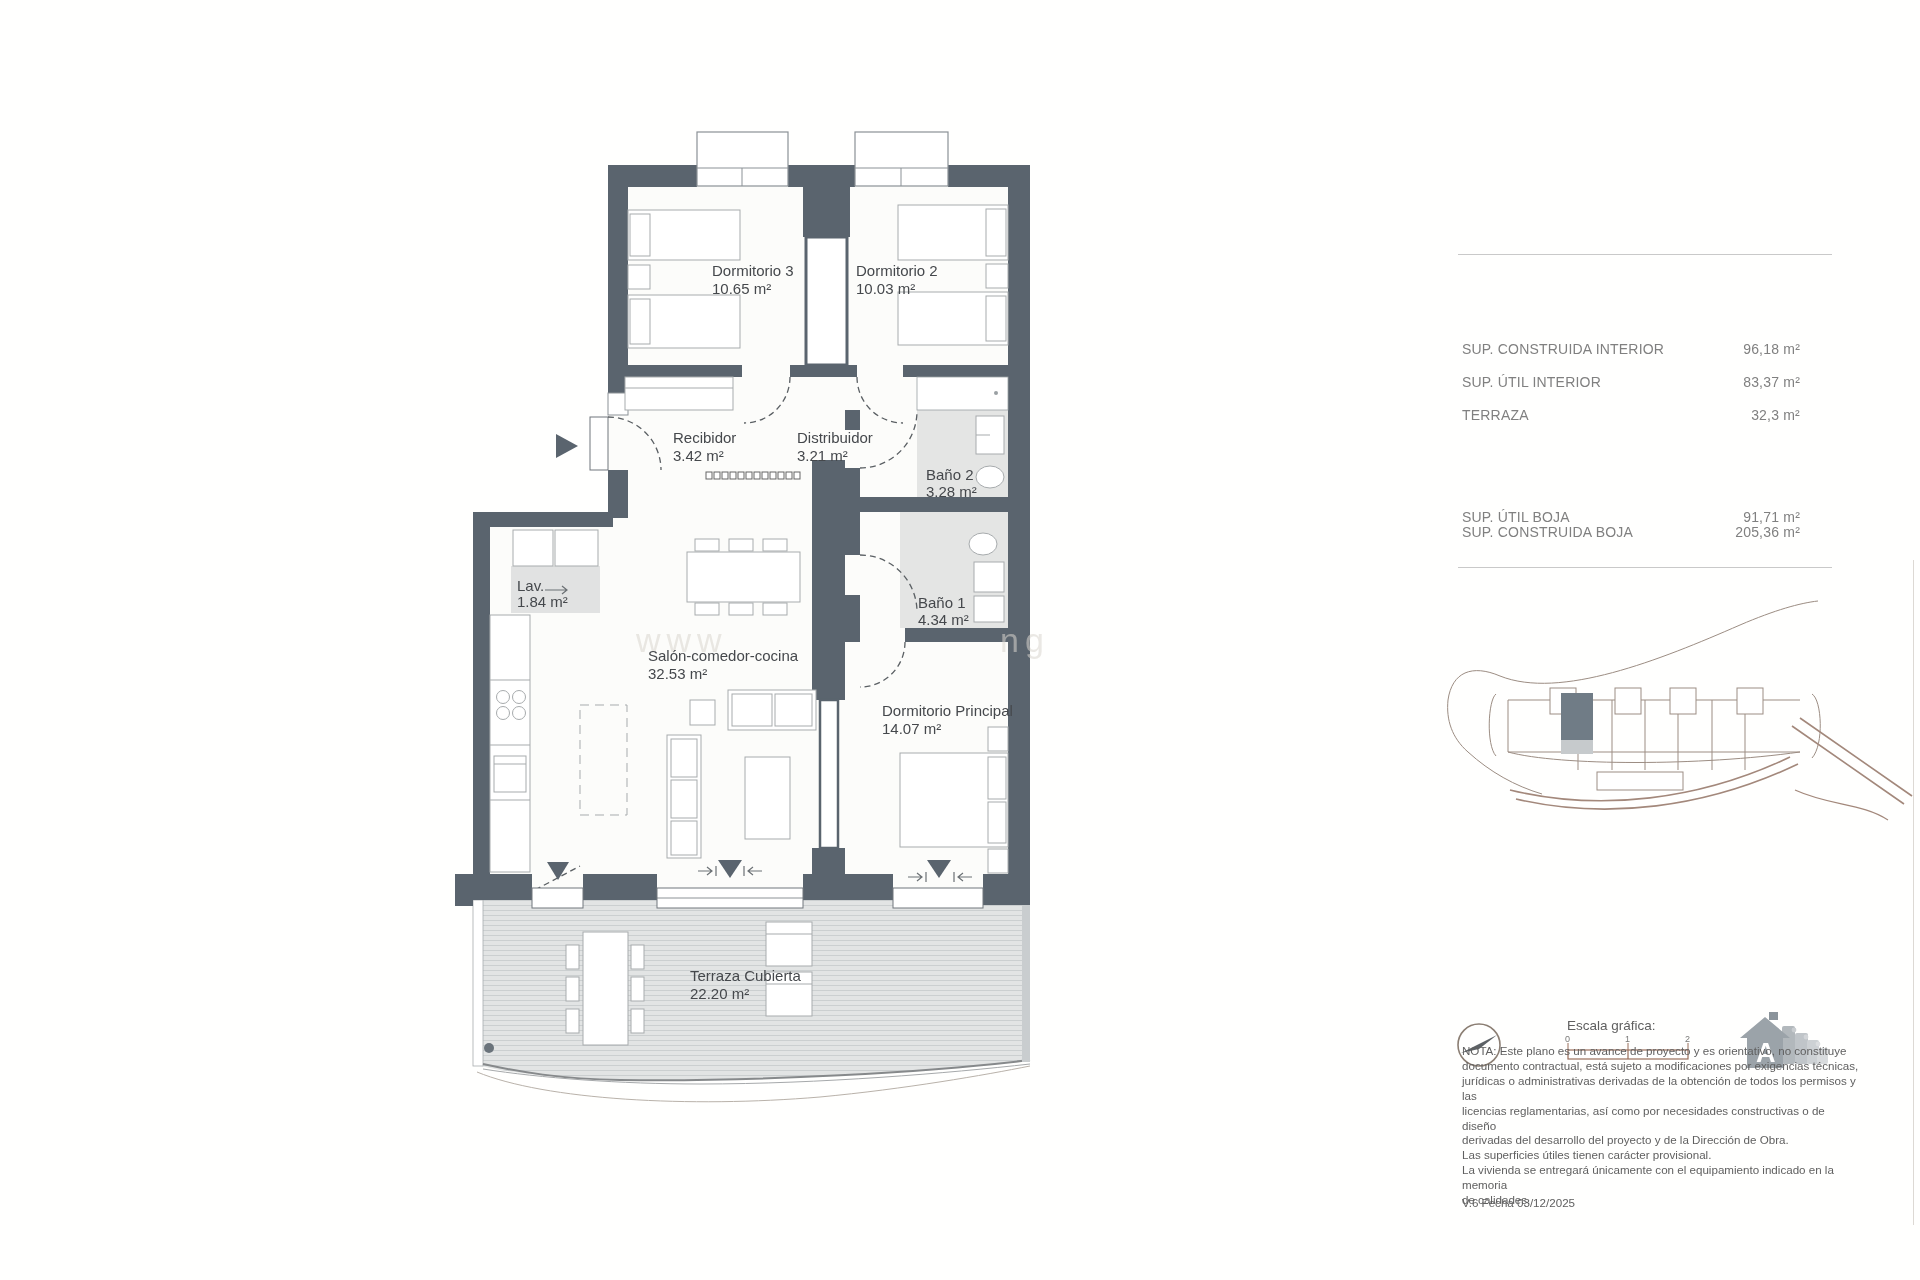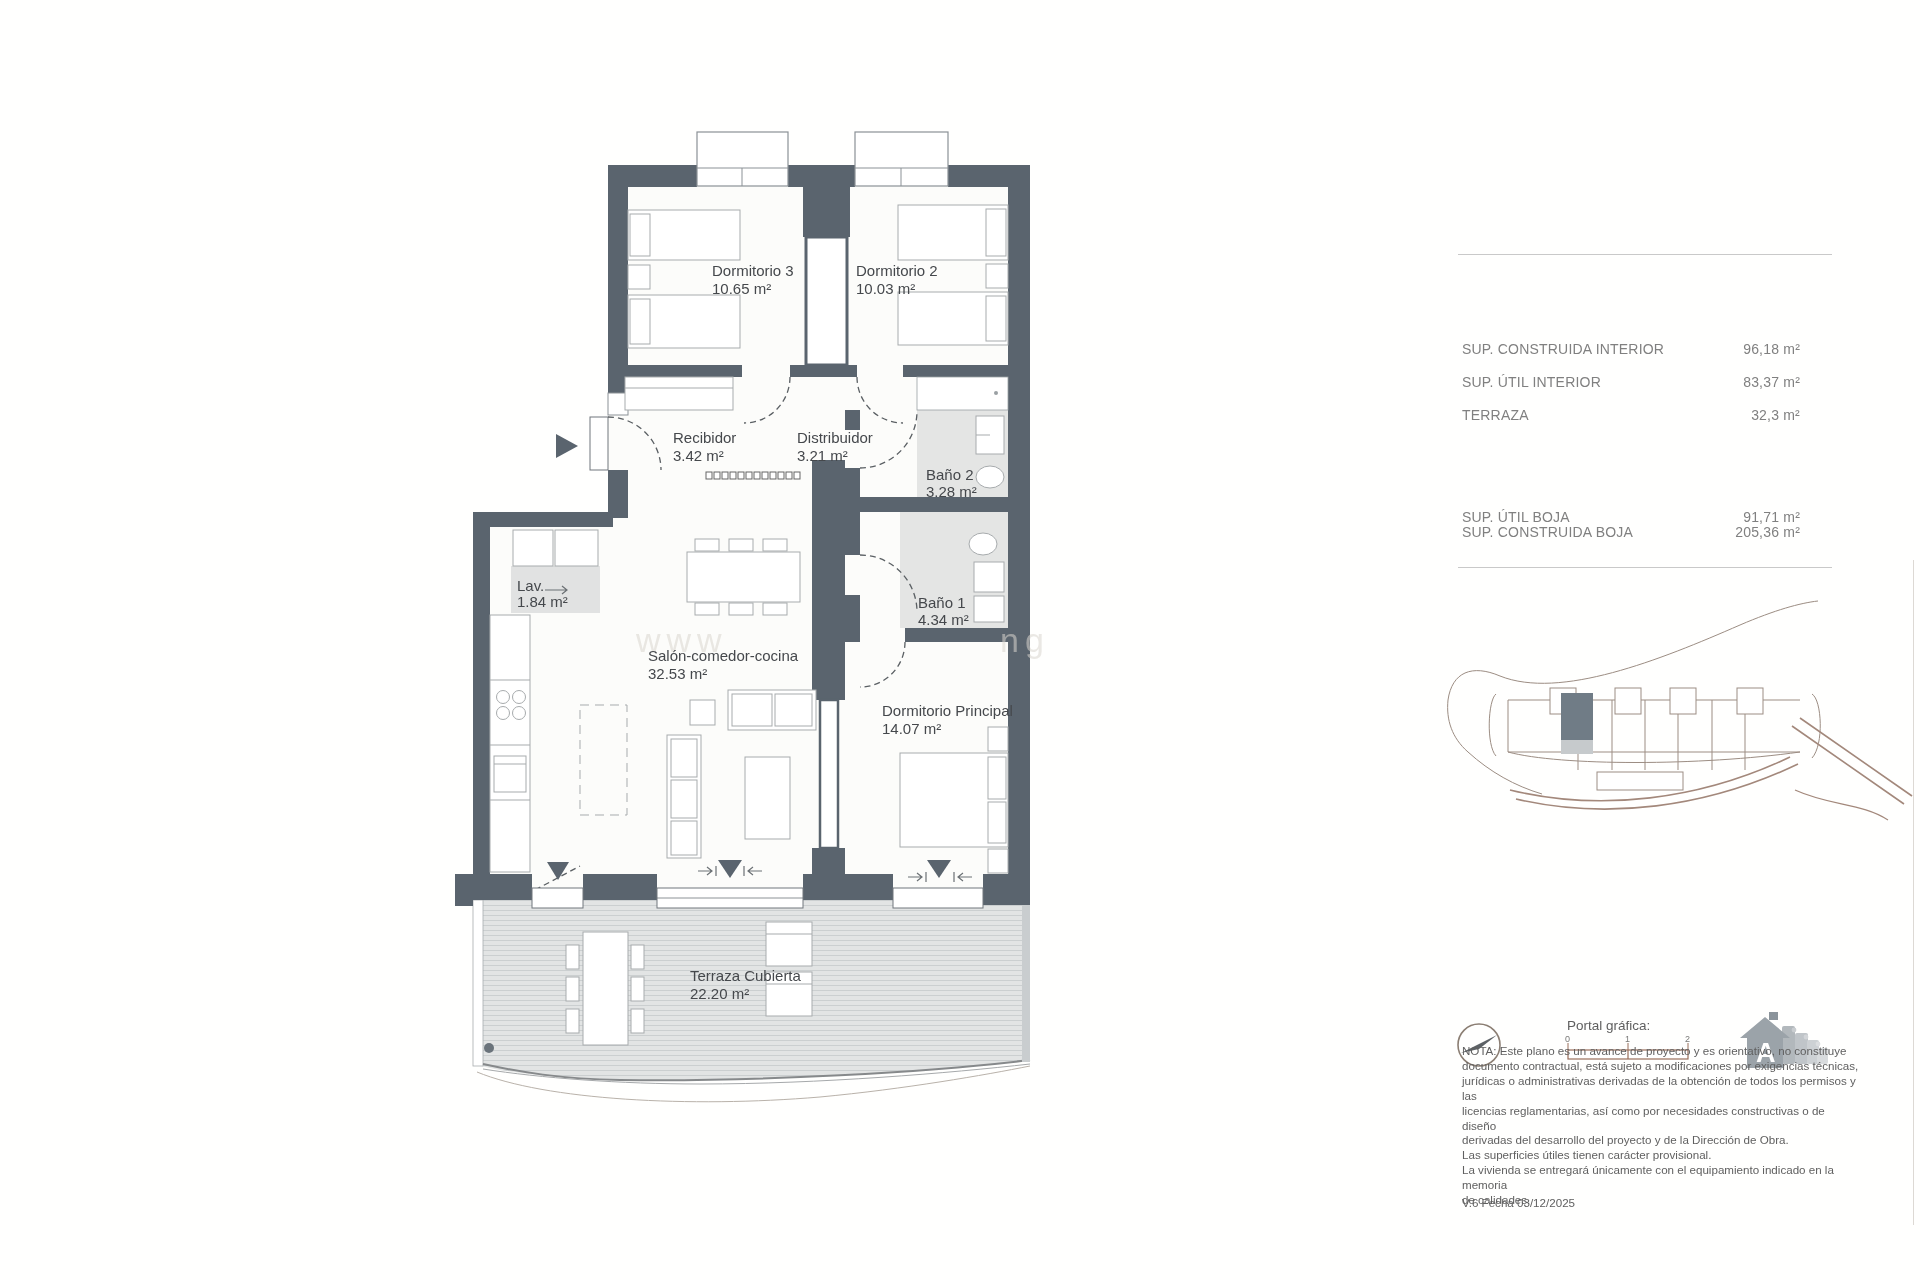--- a/index.html
+++ b/index.html
@@ -333,21 +333,21 @@
     </g>
     <rect x="1561" y="693" width="32" height="47" fill="#707c86"></rect>
     <rect x="1561" y="740" width="32" height="14" fill="#c6cacc"></rect>
   </svg>
 
   <svg class="abs" style="left:1452px;top:1018px;" width="56" height="56" viewBox="0 0 56 56">
     <circle cx="27" cy="27" r="21" fill="none" stroke="#8b7e73" stroke-width="1.6"></circle>
     <polygon points="9,35 45,17 27,31" fill="#5d6266"></polygon>
   </svg>
 
-  <div class="scale-label">Portal gráfica:</div>
+  <div class="scale-label">Escala gráfica:</div>
   <svg class="abs" style="left:1562px;top:1032px;" width="136" height="32" viewBox="0 0 136 32">
     <text class="small" x="3" y="10">0</text>
     <text class="small" x="63" y="10">1</text>
     <text class="small" x="123" y="10">2</text>
     <line x1="6" y1="11" x2="6" y2="18" stroke="#9a6e5a" stroke-width="1"></line>
     <line x1="66" y1="11" x2="66" y2="18" stroke="#9a6e5a" stroke-width="1"></line>
     <line x1="126" y1="11" x2="126" y2="18" stroke="#9a6e5a" stroke-width="1"></line>
     <rect x="6" y="18" width="120" height="9" fill="#ffffff" stroke="#9a6e5a" stroke-width="1.2"></rect>
     <line x1="66" y1="18" x2="66" y2="27" stroke="#9a6e5a" stroke-width="1.2"></line>
   </svg>

